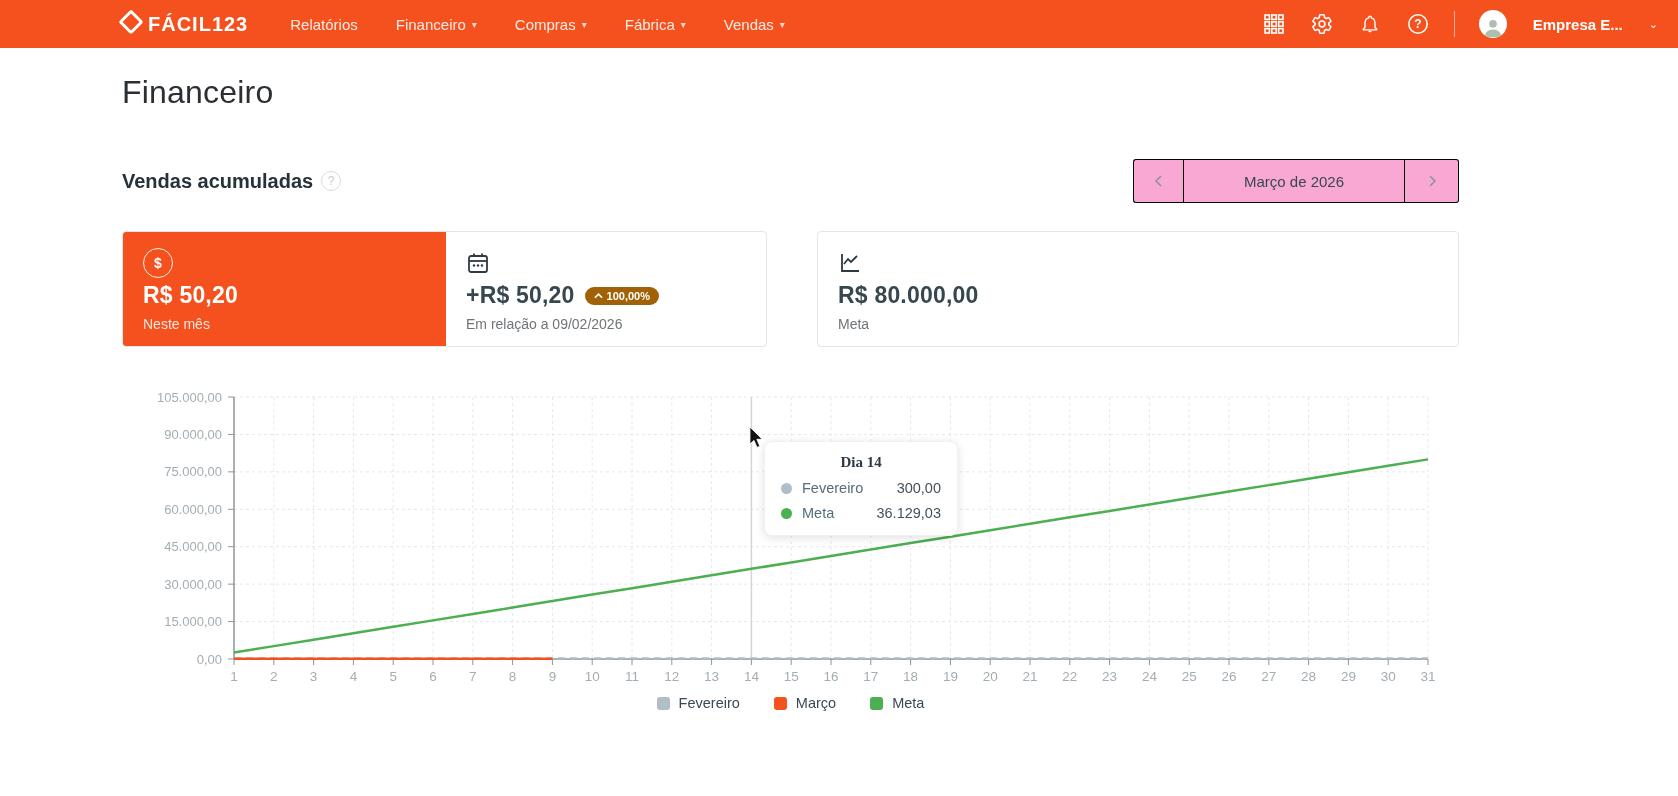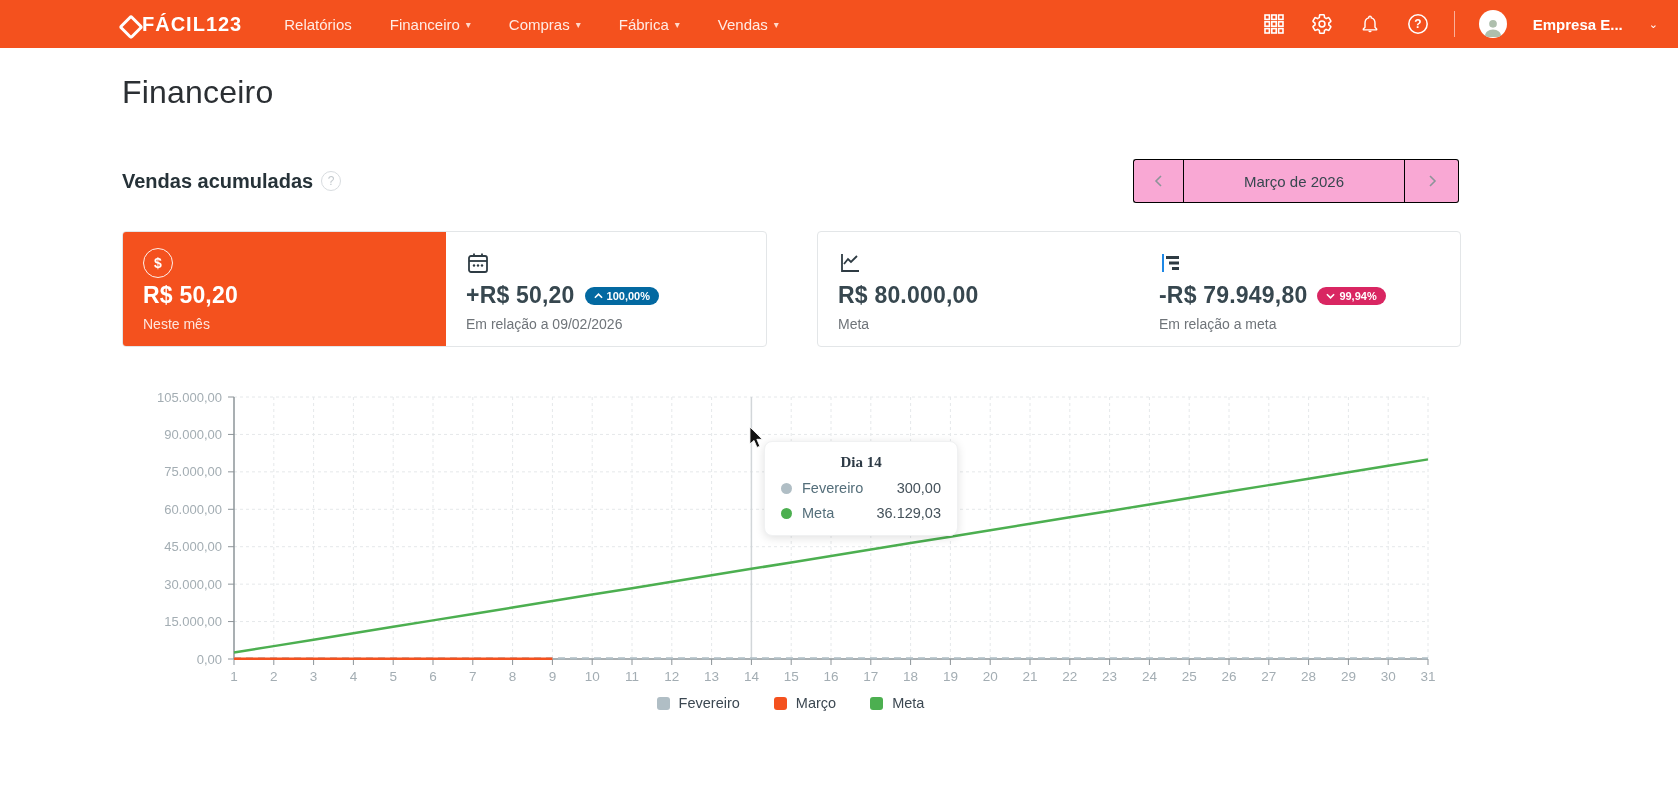--- a/index.html
+++ b/index.html
@@ -1,21 +1,21 @@
 <!DOCTYPE html>
 <html><head>
 <meta charset="utf-8">
 <style>
   * { margin:0; padding:0; box-sizing:border-box; }
   html,body { width:1678px; height:796px; overflow:hidden; background:#fff;
     font-family:"Liberation Sans","DejaVu Sans",sans-serif; color:#37474f; }
 
   
   .topbar { height:48px; background:#f4511e; display:flex; align-items:center; padding:0 20px 0 122px; }
-  .brand { display:flex; align-items:flex-end; gap:2px; color:#fff; }
+  .brand { display:flex; align-items:flex-start; gap:8px; color:#fff; }
   .brand-diamond { width:18px; height:18px; border:3px solid #fff; border-radius:3px; transform:rotate(45deg); }
   .brand-text { font-size:20px; font-weight:700; letter-spacing:1px; color:#fff; }
   .nav { display:flex; align-items:center; margin-left:42px; gap:38px; }
   .nav-item { color:#ffece5; font-size:15px; cursor:pointer; display:flex; align-items:center; gap:6px; white-space:nowrap; }
   .nav-caret { font-size:10px; color:#ffd9cb; }
   .topbar-right { margin-left:auto; display:flex; align-items:center; gap:24px; }
   .tb-icon { width:24px; height:24px; display:flex; align-items:center; justify-content:center; cursor:pointer; }
   .tb-divider { width:1px; height:26px; background:rgba(255,255,255,.55); }
   .account { display:flex; align-items:center; gap:26px; cursor:pointer; }
   .avatar { width:28px; height:28px; border-radius:50%; background:#fff; display:flex; align-items:flex-end; justify-content:center; overflow:hidden; }
@@ -47,21 +47,21 @@
   .cell-w1 { width:321px; }
   .cell-half { width:322px; }
   .card-icon { height:32px; display:flex; align-items:center; }
   .card-value-row { display:flex; align-items:center; gap:10px; margin-top:4px; }
   .card-value { font-size:23px; font-weight:700; color:#37474f; letter-spacing:.2px; }
   .cell-orange .card-value { color:#fff; }
   .card-label { margin-top:7px; font-size:14px; color:#6f7479; }
   .cell-orange .card-label { color:rgba(255,255,255,.85); }
   .badge { display:inline-flex; align-items:center; gap:4px; color:#fff; font-size:11px; font-weight:700;
     border-radius:10px; padding:3px 9px; }
-  .badge-up { background:#0369a1; }
+  .badge-up { background:#a16207; }
   .badge-down { background:#d92662; }
   .dollar-circle { width:30px; height:30px; border:1.5px solid rgba(255,255,255,.9); border-radius:50%;
     display:flex; align-items:center; justify-content:center; font-size:14px; font-weight:700; color:#fff; }
 
   
   .chart-wrap { position:relative; margin-top:40px; width:1345px; }
   svg { font-family:inherit; display:block; }
   .legend-row { display:flex; justify-content:center; gap:34px; margin-top:8px; width:1337px; }
   .legend-item { display:flex; align-items:center; gap:9px; cursor:pointer; }
   .legend-swatch { width:13px; height:13px; border-radius:3px; }
@@ -218,40 +218,20 @@
         <div class="card-icon">
           <svg width="24" height="24" viewBox="0 0 24 24">
             <polyline points="4,3 4,20 21,20" fill="none" stroke="#2e3b43" stroke-width="1.8"></polyline>
             <polyline points="6,13 10,8 13,11 19,5" fill="none" stroke="#2e3b43" stroke-width="1.8"></polyline>
           </svg>
         </div>
         <div class="card-value-row">
             <span class="card-value">R$ 80.000,00</span>
           </div>
         <div class="card-label">Meta</div>
-      </div>
-      <div class="card-cell cell-half">
-        <div class="card-icon">
-          <svg width="24" height="24" viewBox="0 0 24 24">
-            <line x1="4" y1="3" x2="4" y2="21" stroke="#1e88e5" stroke-width="2"></line>
-            <rect x="7" y="5" width="13" height="3" fill="#2e3b43"></rect>
-            <rect x="10" y="10.5" width="10" height="3" fill="#2e3b43"></rect>
-            <rect x="13" y="16" width="7" height="3" fill="#2e3b43"></rect>
-          </svg>
-        </div>
-        <div class="card-value-row">
-          <span class="card-value">-R$ 79.949,80</span>
-          <span class="badge badge-down">
-            <svg width="9" height="6" viewBox="0 0 10 6">
-                <polyline points="1,1 5,5 9,1" fill="none" stroke="#fff" stroke-width="1.8"></polyline>
-              </svg>
-            <span>99,94%</span>
-          </span>
-        </div>
-        <div class="card-label">Em relação a meta</div>
       </div>
     </div>
   </div>
 
   <div class="chart-wrap">
     <svg id="chart-svg" width="1340" height="300">
         <line x1="106" y1="272" x2="112" y2="272" stroke="#8d9499"></line>
         <text x="100" y="276.5" text-anchor="end" font-size="13" fill="#a3adb3">0,00</text>
         <line x1="112" y1="234.57142857142858" x2="1306" y2="234.57142857142858" stroke="#e5e8ea" stroke-dasharray="3,3"></line>
         <line x1="106" y1="234.57142857142858" x2="112" y2="234.57142857142858" stroke="#8d9499"></line>

